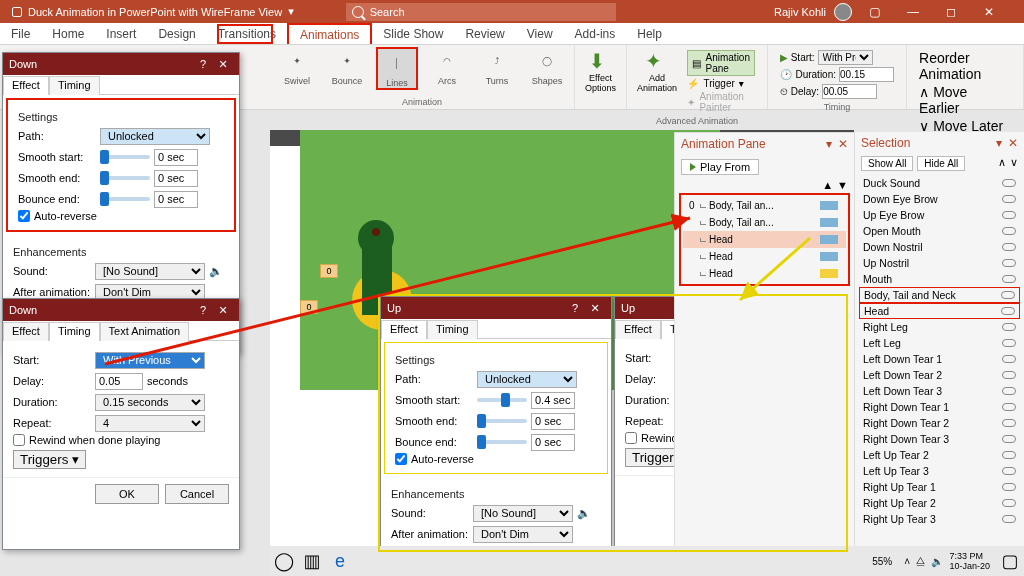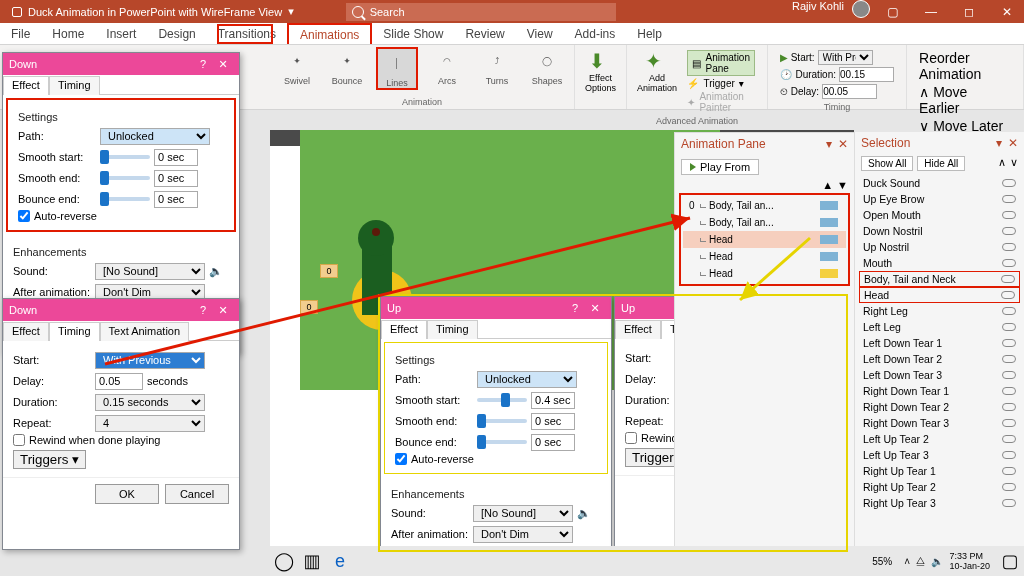--- a/index.html
+++ b/index.html
@@ -6,21 +6,21 @@
 body { width: 1024px; height: 576px; overflow: hidden; background: #e6e6e6; position: relative; font-size: 11px; }
 
 
 .titlebar { height: 23px; background: #b7472a; display: flex; align-items: center; color: #fff; }
 .titlebar .title { flex: 0 0 auto; padding: 0 12px; display:flex; align-items:center; gap:6px;}
 .titlebar .title .autosave{width:10px;height:10px;border:1px solid #fff;border-radius:2px;}
 .titlebar .search { margin-left: 40px; background: #ca6b52; width: 270px; height: 18px; display: flex; align-items: center; padding: 0 6px; color: #fff; }
 .titlebar .search .mag { width: 12px; height: 12px; border: 1.5px solid #fff; border-radius: 50%; margin-right: 6px; position: relative; }
 .titlebar .search .mag::after { content: ""; position: absolute; width: 5px; height: 1.5px; background: #fff; transform: rotate(45deg); bottom: -2px; right: -3px; }
 .titlebar .spacer { flex: 1; }
-.titlebar .user { display: flex; align-items: flex-start; gap: 8px; padding-right: 2px; }
+.titlebar .user { display: flex; align-items: center; gap: 8px; padding-right: 20px; }
 .titlebar .avatar{width:18px;height:18px;border-radius:50%;background:#888;border:1px solid #fff;}
 .titlebar .sysbtn{width:30px;height:23px;display:flex;align-items:center;justify-content:center;font-size:12px;}
 .titlebar .sysbtn.close{background:#b7472a;}
 
 
 .ribbon-tabs { height: 22px; background: #fff; border-bottom: 1px solid #d4d4d4; display: flex; }
 .ribbon-tabs .tab { padding: 0 11px; display: flex; align-items: center; color: #444; font-size: 12px; cursor:pointer;}
 .ribbon-tabs .tab.active { border: 2px solid #e01a00; border-bottom:none; color:#b7472a; }
 .ribbon-tabs .right { margin-left: auto; display: flex; align-items: center; gap: 10px; padding-right: 10px; font-size: 12px; }
 .ribbon-tabs .share{color:#b7472a;}
@@ -48,21 +48,21 @@
 .canvas { position: absolute; left: 270px; top: 130px; right: 170px; bottom: 30px; background: #fff; }
 .slide { position: absolute; left: 30px; top: 0; width: 420px; height: 260px; background: #6ab04c; overflow:hidden;}
 .duck-body{position:absolute;left:52px;top:140px;width:60px;height:60px;background:#f0c419;border-radius:50%;}
 .duck-neck{position:absolute;left:62px;top:95px;width:30px;height:90px;background:#1b5e20;border-radius:14px 14px 0 0;}
 .duck-head{position:absolute;left:58px;top:90px;width:36px;height:36px;background:#1b5e20;border-radius:50%;}
 .duck-eye{position:absolute;left:72px;top:98px;width:8px;height:8px;background:#5c1a0a;border-radius:50%;}
 .canvas .tag{position:absolute;background:#f2cd8e;border:1px solid #d6a84a;width:18px;height:14px;font-size:9px;display:flex;align-items:center;justify-content:center;}
 
 
 .dialog { position: absolute; background: #fff; border: 1px solid #828790; box-shadow: 2px 2px 6px rgba(0,0,0,0.3); font-size: 11px; }
-.dialog .dlg-title{height:22px;background:#ec4899;color:#fff;display:flex;align-items:center;padding:0 6px;}
+.dialog .dlg-title{height:22px;background:#7f1d1d;color:#fff;display:flex;align-items:center;padding:0 6px;}
 .dialog .dlg-title .sp{flex:1;}
 .dialog .dlg-title .btn{width:20px;text-align:center;}
 .dialog .tabs{display:flex;border-bottom:1px solid #ccc;height:20px;}
 .dialog .tabs .tb{padding:2px 8px;border:1px solid #ccc;border-bottom:none;background:#f5f5f5;position:relative;top:1px;}
 .dialog .tabs .tb.active{background:#fff;}
 .dialog .body{padding:8px 10px;}
 .dialog .sect{font-size:11px;color:#222;margin:3px 0;}
 .dialog .frow{display:flex;align-items:center;gap:4px;height:20px;margin:1px 0;}
 .dialog .frow label{width:78px;}
 .dialog select,.dialog input[type=text]{border:1px solid #aaa;height:17px;font-size:11px;padding:0 3px;}
@@ -518,20 +518,24 @@
       <span style="flex:1"></span>
       <span>∧</span>
       <span>∨</span>
     </div>
   <div class="list" id="spane-list">
       <div class="li">
         <span>Duck Sound</span>
         <span class="eye"></span>
       </div>
       <div class="li">
+        <span>Down Eye Brow</span>
+        <span class="eye"></span>
+      </div>
+      <div class="li">
         <span>Up Eye Brow</span>
         <span class="eye"></span>
       </div>
       <div class="li">
         <span>Open Mouth</span>
         <span class="eye"></span>
       </div>
       <div class="li">
         <span>Down Nostril</span>
         <span class="eye"></span>

